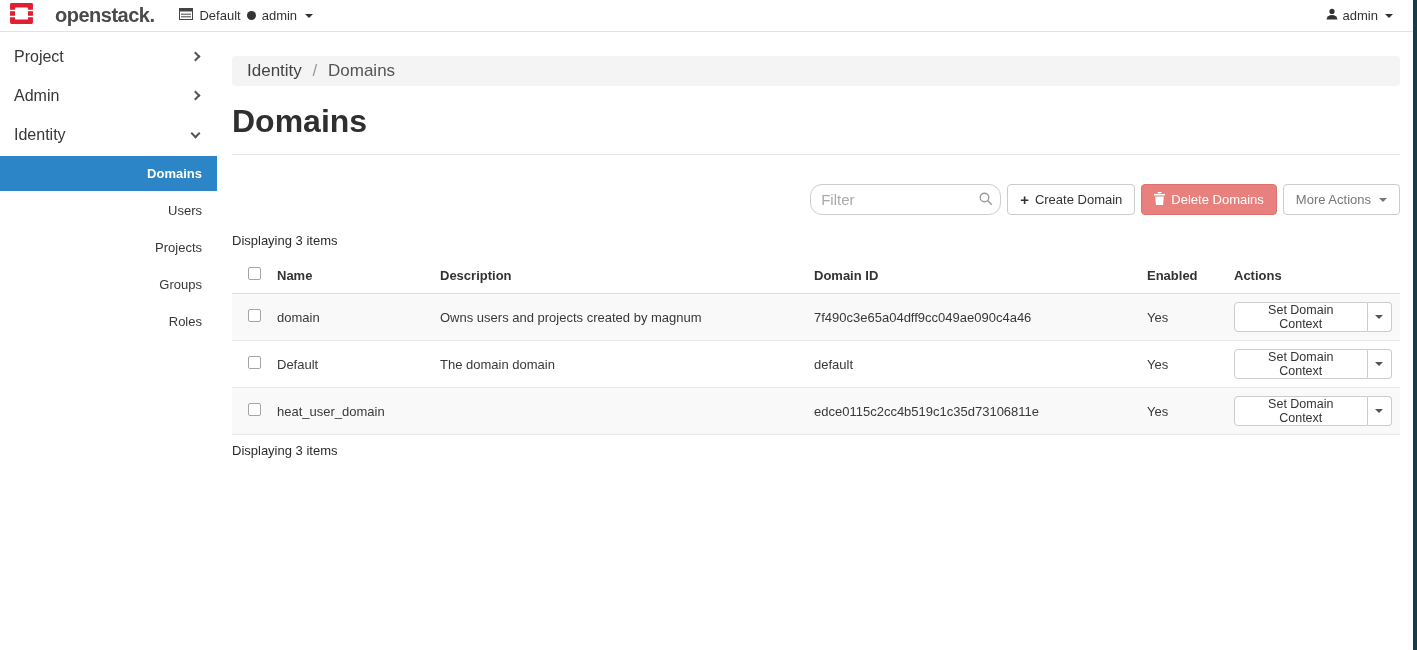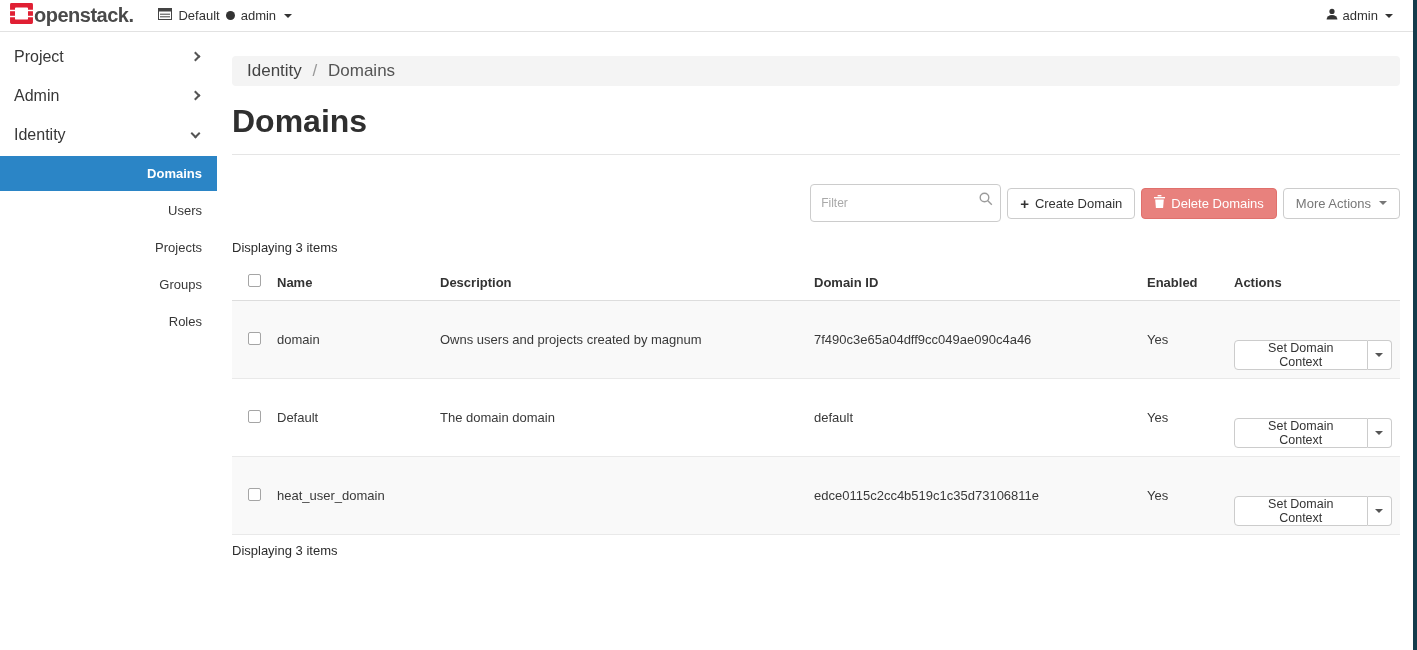--- a/index.html
+++ b/index.html
@@ -3,21 +3,21 @@
 <meta charset="utf-8">
 <style>
   * { margin:0; padding:0; box-sizing:border-box; }
   html,body { width:1417px; height:650px; overflow:hidden; background:#fff;
     font-family:"Liberation Sans", sans-serif; color:#333; }
   :root { --accent:#2b85c6; --danger:#e8817d; --danger-border:#e0706c; }
 
   
   .navbar { height:32px; background:#fff; border-bottom:1px solid #e2e2e2;
     display:flex; align-items:center; padding:0 10px; }
-  .brand { display:flex; align-items:center; gap:1px; }
+  .brand { display:flex; align-items:center; gap:22px; }
   .brand-text { font-size:20px; font-weight:bold; color:#4a4a4a; letter-spacing:-0.5px; }
   .ctx-switcher { display:flex; align-items:center; gap:6px; margin-left:25px;
     font-size:13px; color:#333; cursor:pointer; }
   .dot { width:9px; height:9px; border-radius:50%; background:#333; display:inline-block; }
   .caret { display:inline-block; width:0; height:0; border-left:4px solid transparent;
     border-right:4px solid transparent; border-top:4px solid #333; margin-left:2px; }
   .nav-right { margin-left:auto; display:flex; align-items:center; gap:5px;
     font-size:13px; padding-right:14px; cursor:pointer; }
 
   
@@ -43,22 +43,22 @@
     padding:0 15px; font-size:17px; }
   .breadcrumb .parent { color:#444; cursor:pointer; }
   .breadcrumb .sep { color:#999; margin:0 6px; }
   .breadcrumb .current { color:#555; }
   h1.page-title { font-size:32px; font-weight:bold; color:#2f2f2f; margin-top:17px; }
   .rule { border:none; border-top:1px solid #e5e5e5; margin-top:14px; }
 
   
   .toolbar { display:flex; justify-content:flex-end; align-items:center; gap:6px; margin-top:29px; }
   .filter-group { position:relative; width:191px; }
-  .filter-input { width:100%; height:38px; border:1px solid #ccc; border-radius:4px;
-    padding:0 28px 0 10px; font-size:12px; color:#333; outline:none;
+  .filter-input { width:100%; height:31px; border:1px solid #ccc; border-radius:12px;
+    padding:0 28px 0 10px; font-size:15px; color:#333; outline:none;
     font-family:"Liberation Sans", sans-serif; }
   .filter-input::placeholder { color:#a9a9a9; }
   .filter-icon { position:absolute; right:8px; top:8px; }
   .btn { height:31px; display:inline-flex; align-items:center; gap:6px; padding:0 12px;
     background:#fff; border:1px solid #ccc; border-radius:4px; font-size:13px; color:#333;
     cursor:pointer; font-family:"Liberation Sans", sans-serif; }
   .btn .plus { font-weight:bold; font-size:15px; }
   .btn-danger { background:var(--danger); border-color:var(--danger-border); color:#fff; }
   .btn-more { color:#777; }
   .btn-more .caret { border-top-color:#777; }
@@ -72,21 +72,21 @@
     border-top:1px solid #e9e9e9; vertical-align:middle; }
   tbody { border-bottom:1px solid #e9e9e9; }
   tbody tr:nth-child(odd) { background:#f9f9f9; }
   .col-cb { width:34px; padding-left:16px; }
   .col-name { width:163px; }
   .col-desc { width:374px; }
   .col-id { width:333px; }
   .col-en { width:87px; }
   .cb { width:13px; height:13px; border:1px solid #a5a5a5; border-radius:2px;
     background:#fff; display:inline-block; cursor:pointer; }
-  .btn-group { display:inline-flex;margin-top:31px; }
+  .btn-group { display:inline-flex; }
   .btn-sm { height:30px; font-size:12.5px; padding:0 11px; border-radius:4px 0 0 4px; }
   .btn-caret { height:30px; width:25px; justify-content:center; padding:0;
     border-left:none; border-radius:0 4px 4px 0; }
   .btn-caret .caret { border-top-color:#555; margin-left:0; }
   .count.bottom { margin-top:8px; }
 </style>
 </head>
 <body>
 
 <div class="navbar">

